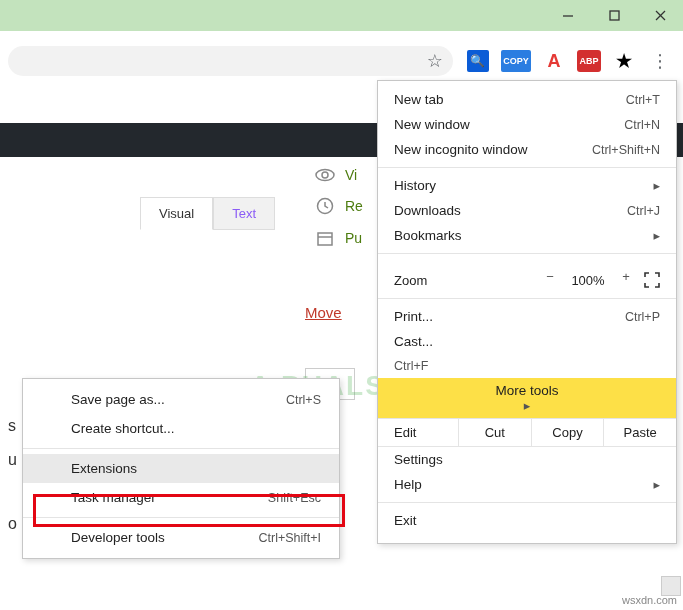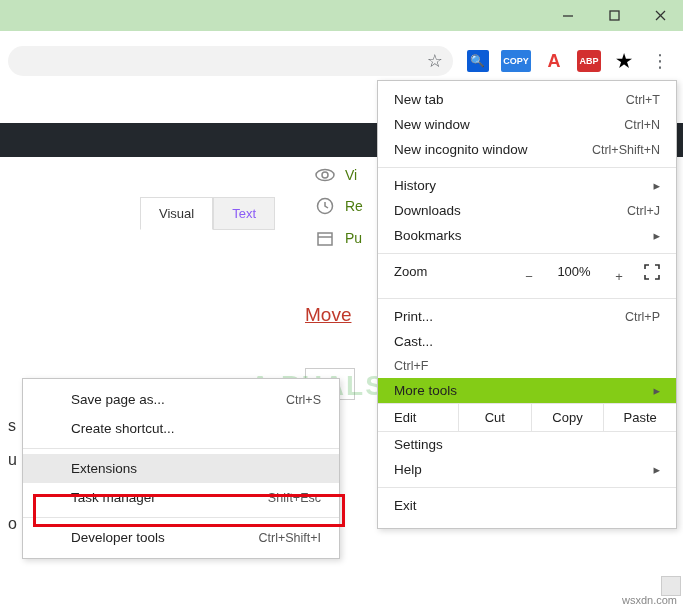--- a/index.html
+++ b/index.html
@@ -63,21 +63,21 @@
   }
   .edtab.active { background:#fff; color:#333; border-bottom-color:#fff; }
   .iconlist {
     position:absolute; top:88px; left:315px;
     display:flex; flex-direction:column; gap:14px; color:#4d7c0f;
   }
   .iconrow { display:flex; align-items:center; gap:10px; font-size:14px; }
   .iconrow .ic { width:20px; color:#888; display:flex; align-items:center; justify-content:center; }
   .movelink {
     position:absolute; top:225px; left:305px;
-    color:#c0392b; text-decoration:underline; font-size:19px;
+    color:#c0392b; text-decoration:underline; font-size:15px;
   }
   .boxfield {
     position:absolute; top:289px; left:305px; width:50px; height:32px; border:1px solid #ccc;
   }
   .partial-text {
     position:absolute; left:8px; top:330px; font-size:16px; color:#333; line-height:34px;
   }
 
   
   .chromemenu {
@@ -87,29 +87,28 @@
     border:1px solid #c6c6c6;
     box-shadow: 2px 2px 6px rgba(0,0,0,0.15);
     padding: 6px 0 10px 0;
   }
   .mrow {
     display:flex; align-items:center;
     padding: 5px 16px;
     font-size: 13.5px; color:#222;
     white-space:nowrap;
   }
-  .mrow.highlight { background:#84cc16; }
+  .mrow.highlight { background:#fde047;flex-direction:column; }
   .mrow .label { flex:1; }
   .mrow .shortcut { color:#555; font-size:12.5px; }
   .mrow .sub { color:#555; font-size:13px; }
   .sep { height:1px; background:#e4e4e4; margin:5px 0; }
   .zoomrow {
-    display:flex; align-items:flex-start;
+    display:flex; align-items:flex-end;
     padding: 5px 12px 5px 16px;
-    gap: 7px;
   }
   .zoomrow .zlabel { flex:1; }
   .zoomrow .zbtn { width:28px; height:24px; display:flex;align-items:center;justify-content:center; color:#555; }
   .zoomrow .zpct { width:48px; text-align:center; }
   .zoomrow .fs { width:24px; display:flex;align-items:center;justify-content:center; }
   .editrow {
     display:flex; align-items:stretch;
     border-top:1px solid #e4e4e4; border-bottom:1px solid #e4e4e4;
   }
   .editrow .elabel { padding:6px 0 6px 16px; width:80px; }

